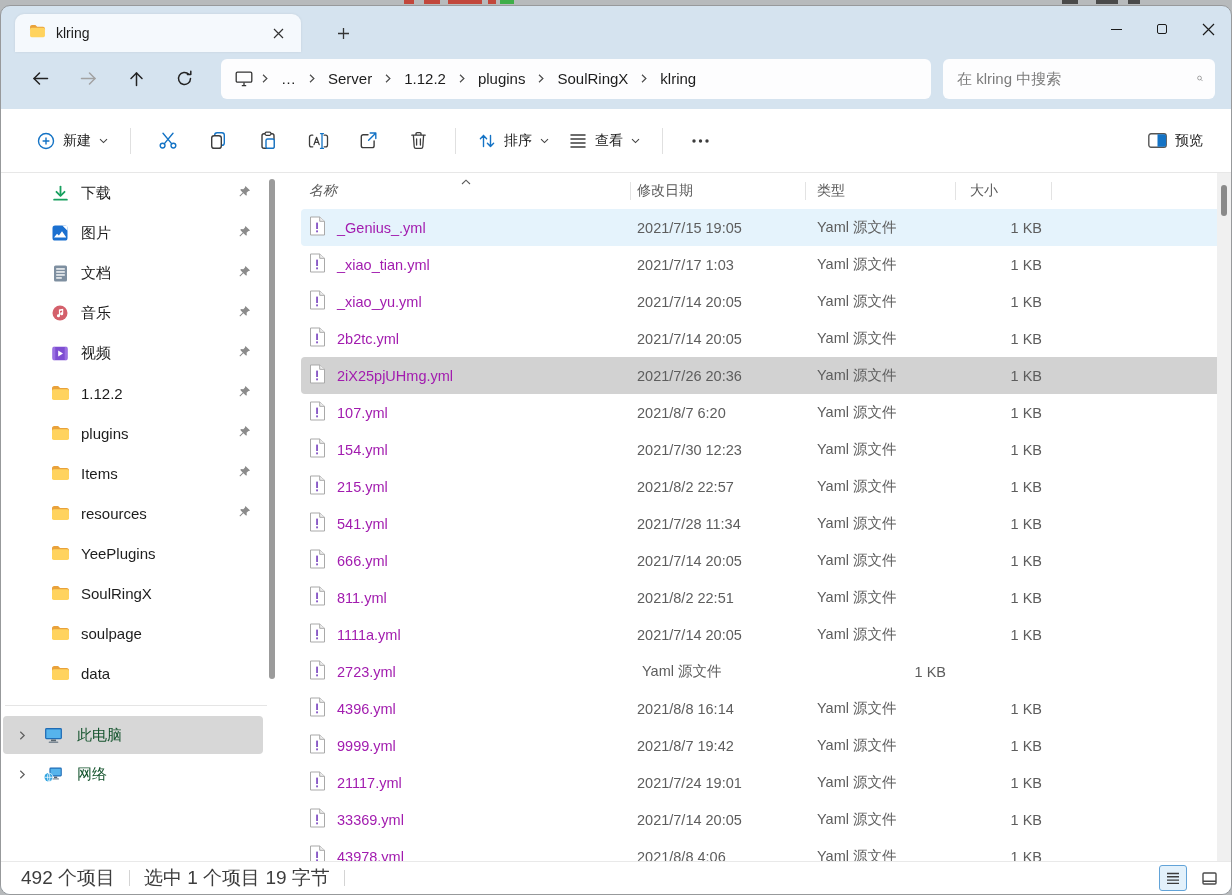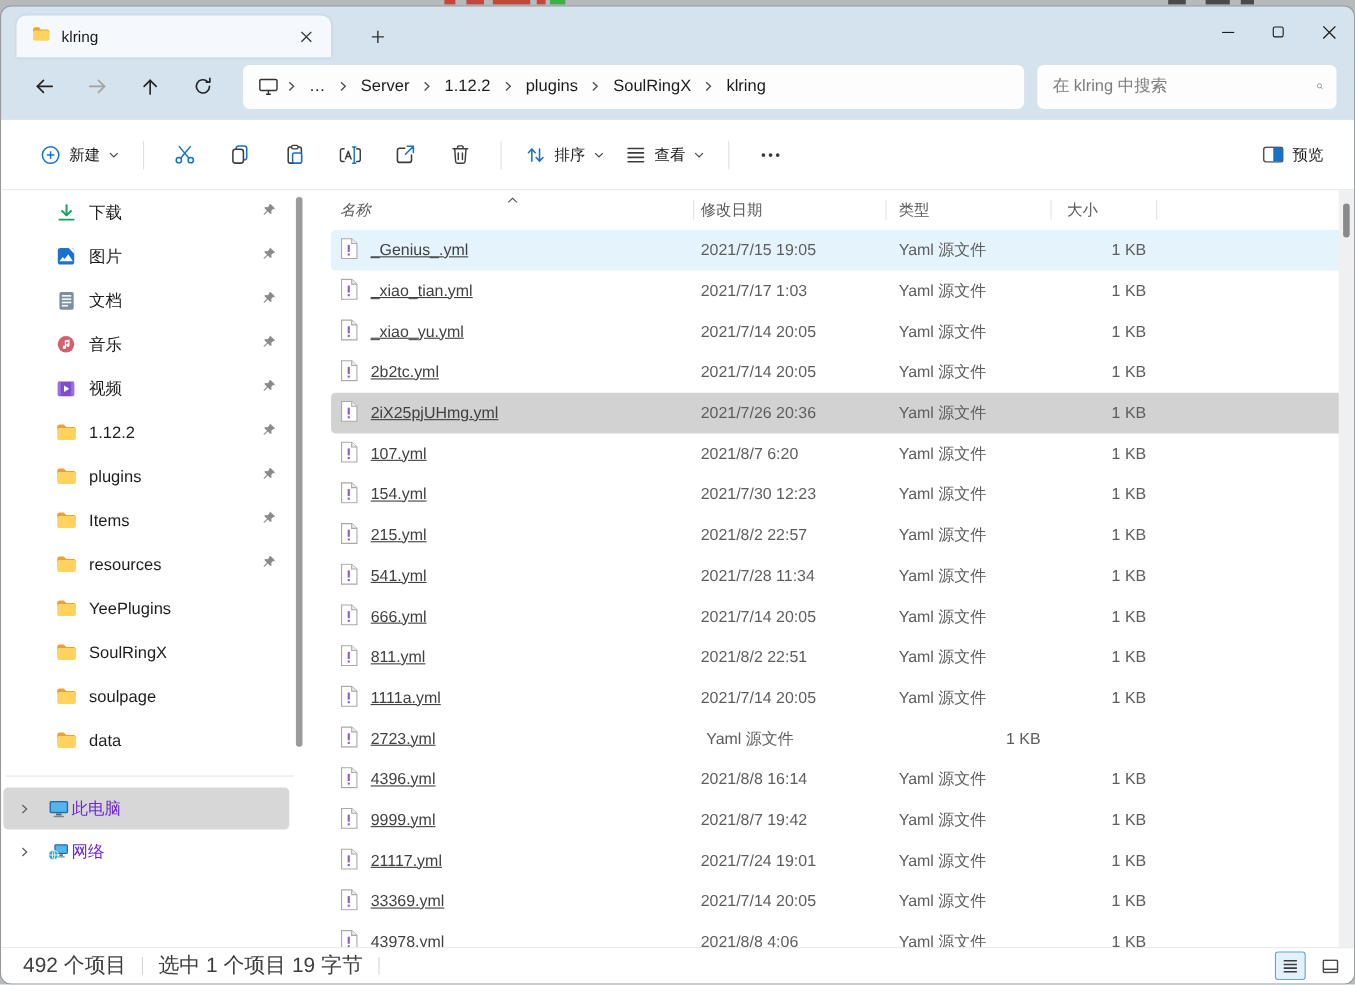--- a/index.html
+++ b/index.html
@@ -66,42 +66,42 @@
                border-radius:4px; margin:0 14px 0 2px; }
   .side-item .s-icon { width:22px; display:flex; justify-content:center; }
   .side-item .s-label { font-size:15px; color:#1d1d1d; margin-left:10px; }
   .side-item .s-pin { position:absolute; right:12px; top:50%; transform:translateY(-50%); }
   .side-divider { height:1px; background:#e5e5e5; margin:12px 10px 10px 4px; }
   .tree-item { height:38px; display:flex; align-items:center; position:relative;
                border-radius:4px; margin:1px 14px 1px 2px; padding-left:14px; }
   .tree-item.selected { background:#d7d7d7; }
   .tree-item .t-chev { width:18px; display:flex; }
   .tree-item .t-icon { width:24px; display:flex; justify-content:center; margin-left:6px; }
-  .tree-item .t-label { font-size:15px; color:#6d28d9; margin-left:0; }
+  .tree-item .t-label { font-size:15px; color:#14532d; margin-left:12px; }
   .side-scrollbar { position:absolute; right:2px; top:6px; width:6px; height:500px;
                     background:#9b9b9b; border-radius:3px; }
 
   
   .filearea { flex:1; position:relative; overflow:hidden; }
   .cols { display:grid; grid-template-columns:330px 175px 150px 96px; }
   .list-offset { margin-left:24px; }
   .colheaders { height:36px; align-items:center; position:relative; }
   .colheaders .hcell { position:relative; height:100%; display:flex; align-items:center;
                        font-size:14px; color:#5a5a5a; }
   .hcell::after { content:""; position:absolute; right:0; top:9px; height:18px; width:1px; background:#e3e3e3; }
   .hcell.c-name { padding-left:8px;font-style:italic; }
   .hcell.c-date { padding-left:6px; }
   .hcell.c-type { padding-left:11px; }
   .hcell.c-size { padding-left:14px; }
   .sort-caret { position:absolute; top:-1px; left:50%; transform:translateX(-50%); }
   .row { height:37px; align-items:center; border-radius:4px; }
   .row .cell { display:flex; align-items:center; height:100%; font-size:14.5px; color:#5d5d5d;
                overflow:hidden; white-space:nowrap; }
   .row .c-name { padding-left:8px; color:#1c1c1c; gap:11px; }
-  .row .c-name .fname { color:#404040;text-decoration:underline; }
+  .row .c-name .fname { color:#a21caf; }
   .row .c-date { padding-left:6px; }
   .row .c-type { padding-left:11px; }
   .row .c-size { justify-content:flex-end; padding-right:10px; }
   .row.hover { background:#e5f3fc; }
   .row.selected { background:#d2d2d2; }
 
   .content-scrollbar { position:absolute; right:0; top:0; bottom:0; width:14px; background:#f0f0f0; }
   .content-scrollbar .thumb { position:absolute; left:4px; top:12px; width:6px; height:31px;
                               background:#8a8a8a; border-radius:3px; }
 

